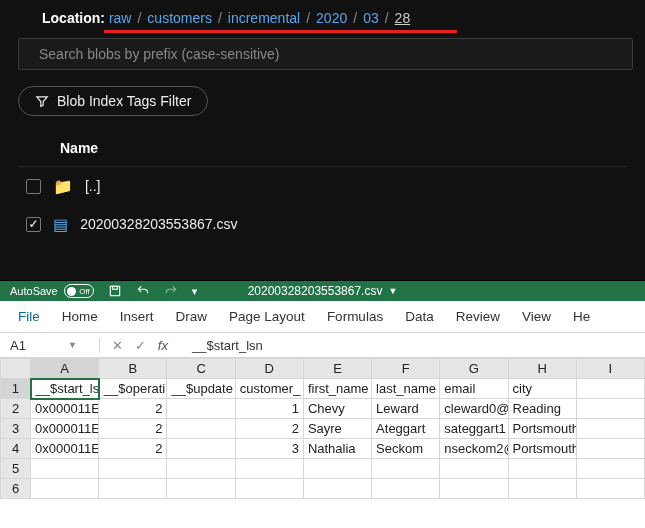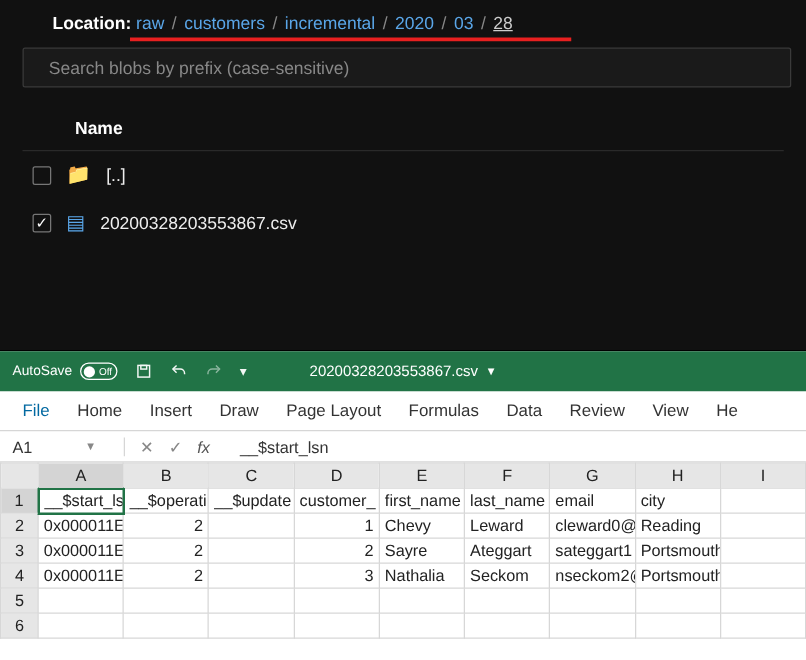--- a/index.html
+++ b/index.html
@@ -23,21 +23,21 @@
 
   .row { display: flex; align-items: center; height: 38px; padding-left: 8px; gap: 12px; font-size: 14px; }
   .chk { width: 15px; height: 15px; border: 1px solid #777; border-radius: 2px; display: flex; align-items: center; justify-content: center; }
   .chk.checked::after { content: "✓"; color: #fff; font-size: 12px; }
   .folder-ico { color: #e8c77a; font-size: 16px; }
   .file-ico { color: #5aa6e8; font-size: 16px; }
   .row-label { color: #eee; }
 
   
   .excel { position: relative; background: #fff; height: 248px; border-top: 1px solid #000; }
-  .titlebar { background: #217346; height: 32px; display: flex; align-items: center; padding: 0 10px; color: #fff; font-size: 12px; position: relative; }
+  .titlebar { background: #217346; height: 20px; display: flex; align-items: center; padding: 0 10px; color: #fff; font-size: 12px; position: relative; }
   .autosave { display: flex; align-items: center; gap: 6px; font-size: 11px; }
   .switch { width: 30px; height: 14px; border: 1px solid #fff; border-radius: 8px; position: relative; display: flex; align-items: center; justify-content: flex-end; padding: 0 3px; font-size: 8px; }
   .switch::before { content: ""; width: 9px; height: 9px; background: #fff; border-radius: 50%; position: absolute; left: 2px; }
   .tb-ico { margin-left: 14px; opacity: .95; display: inline-flex; }
   .titlebar-center { position: absolute; left: 50%; transform: translateX(-50%); display: flex; align-items: center; gap: 6px; font-size: 12px; }
   .xl-search { position: absolute; right: 0; top: 0; height: 32px; background: #a7d6b8; color: #0b3d1f; display: flex; align-items: center; padding: 0 10px; gap: 6px; font-size: 13px; }
 
   .ribbon { display: flex; gap: 22px; padding: 8px 18px; font-size: 13.5px; color: #333; background: #fff; }
   .ribbon span { cursor: pointer; }
   .ribbon .file { color: #0369a1; font-weight: 400; }
@@ -66,20 +66,26 @@
 
 <div class="blob-pane">
   <div class="loc-row">
     <span class="loc-label">Location:</span>
     <span id="crumbs"><span class="crumb">raw</span><span class="crumb-sep">/</span><span class="crumb">customers</span><span class="crumb-sep">/</span><span class="crumb">incremental</span><span class="crumb-sep">/</span><span class="crumb">2020</span><span class="crumb-sep">/</span><span class="crumb">03</span><span class="crumb-sep">/</span><span class="crumb-last">28</span></span>
     <div class="underline"></div>
   </div>
 
   <input class="search-box" placeholder="Search blobs by prefix (case-sensitive)" style="">
 
+  <div class="tagfilter">
+    <svg width="14" height="14" viewBox="0 0 24 24" fill="none" stroke="#eee" stroke-width="2">
+        <path d="M3 5h18l-7 8v6l-4 2v-8z"></path>
+      </svg>
+    <span>Blob Index Tags Filter</span>
+  </div>
 
   <div class="name-header">Name</div>
 
   <div id="blob-rows">
       <div class="row">
         <span class="chk"></span>
         <span class="folder-ico">📁</span>
         <span class="row-label">[..]</span>
       </div>
       <div class="row">

